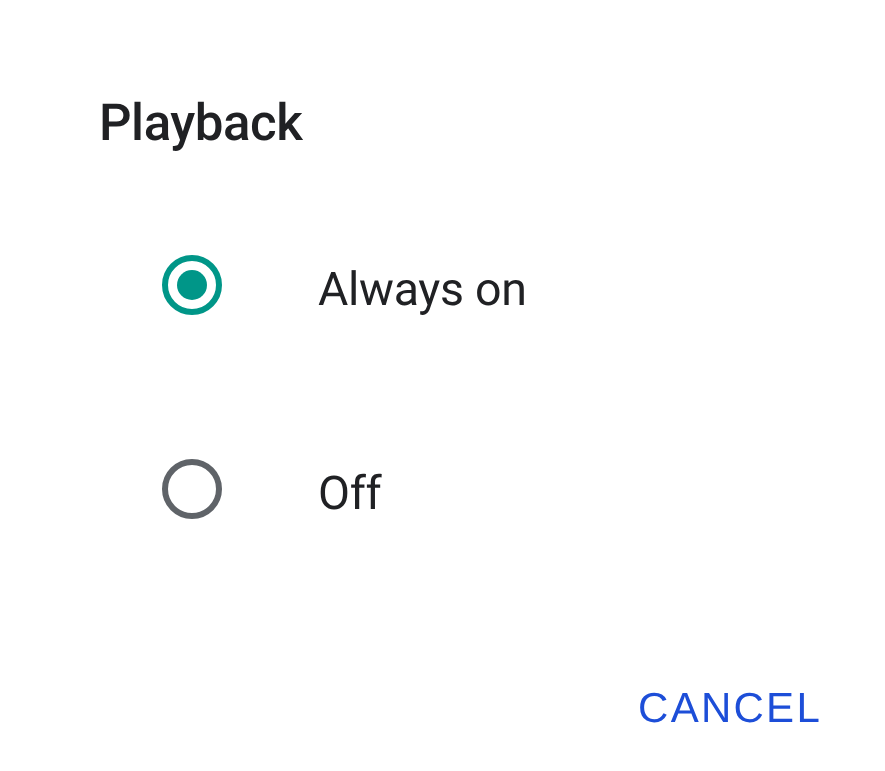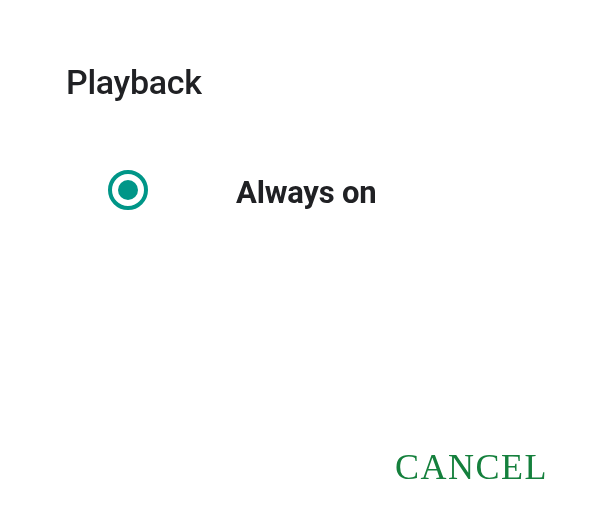--- a/index.html
+++ b/index.html
@@ -23,23 +23,22 @@
       letter-spacing: -0.3px;
     }
     .radio-group {
       display: flex;
       flex-direction: column;
       gap: 36px;
     }
     .radio-item {
       display: flex;
       align-items: flex-start;
-      gap: 74px;
+      gap: 50px;
       cursor: pointer;
-      font-weight: bold;
     }
     .radio-button {
       flex-shrink: 0;
       width: 40px;
       height: 40px;
       position: relative;
       margin-top: 0px;
     }
     .radio-outer {
       position: absolute;
@@ -76,24 +75,24 @@
       letter-spacing: -0.2px;
     }
     .footer {
       position: absolute;
       bottom: 18px;
       right: 30px;
     }
     .cancel-button {
       background: none;
       border: none;
-      color: #15803d;
-      font-size: 36px;
+      color: #1d4ed8;
+      font-size: 28px;
       font-weight: 500;
-      font-family: Liberation Serif, serif;
+      font-family: Liberation Sans, sans-serif;
       cursor: pointer;
       letter-spacing: 1.5px;
       padding: 8px 12px;
     }
   </style>
 </head>
 <body>
 
 <h1 class="title">Playback</h1>
 
@@ -101,18 +100,25 @@
 
   <div class="radio-item selected">
     <div class="radio-button">
       <div class="radio-outer"></div>
       <div class="radio-inner"></div>
     </div>
     <div class="radio-label">Always on</div>
   </div>
 
 
+  <div class="radio-item">
+    <div class="radio-button">
+      <div class="radio-outer"></div>
+
+    </div>
+    <div class="radio-label">Off</div>
+  </div>
 
 </div>
 
 <div class="footer">
   <button class="cancel-button">CANCEL</button>
 </div>
 
 </body></html>

